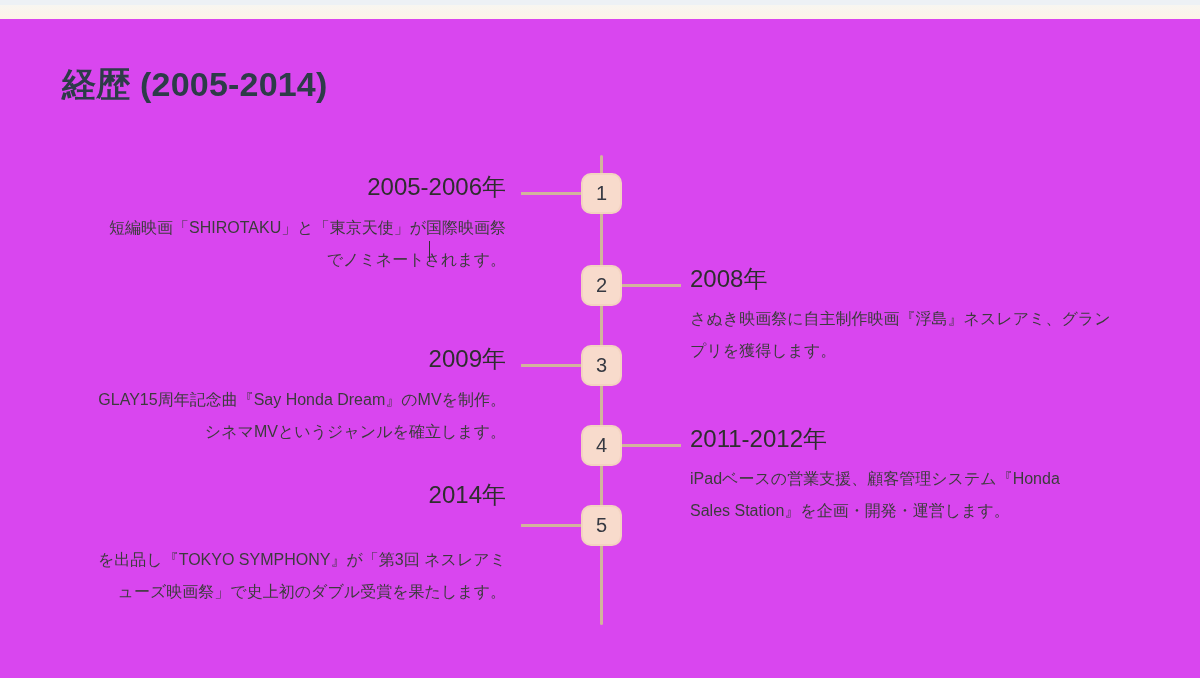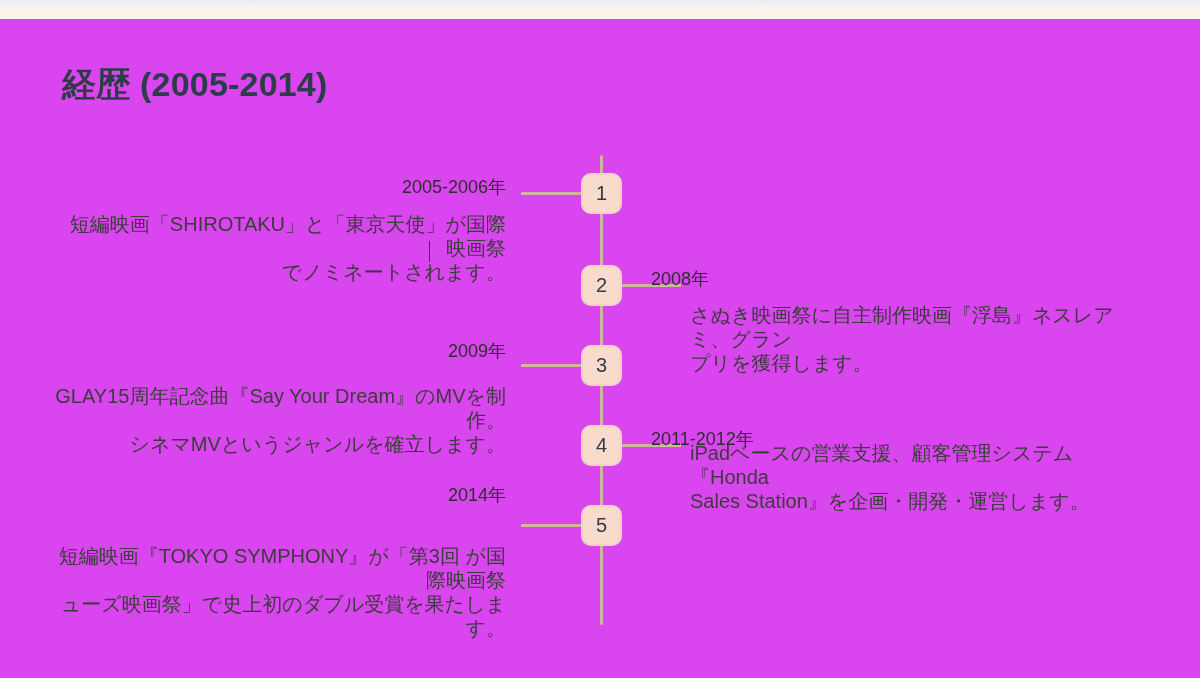--- a/index.html
+++ b/index.html
@@ -44,41 +44,41 @@
     display:flex;align-items:center;justify-content:center;
     font-size:20px;color:#363942;
   }
   .n1{top:172.5px;}
   .n2{top:264.5px;}
   .n3{top:344.5px;}
   .n4{top:424.5px;}
   .n5{top:504.5px;}
   
   .year{
-    position:absolute;font-size:18px;line-height:22px;color:#2e2e2e;
+    position:absolute;font-size:24px;line-height:22px;color:#2e2e2e;
     white-space:nowrap;
   }
   .year.left{right:694px;text-align:right;}
-  .year.right{left:651px;text-align:left;}
+  .year.right{left:690px;text-align:left;}
   .y1{top:176px;}
   .y2{top:268px;}
-  .y3{top:340px;}
+  .y3{top:348px;}
   .y4{top:428px;}
   .y5{top:484px;}
   
   .bodytext{
-    position:absolute;font-size:20px;line-height:24px;color:#3c3c3c;
+    position:absolute;font-size:16px;line-height:32px;color:#3c3c3c;
     white-space:pre-line;
   }
   .bodytext.left{right:694px;width:452px;text-align:right;}
   .bodytext.right{left:690px;width:452px;text-align:left;}
   .b1{top:212px;}
   .b2{top:303px;}
   .b3{top:384px;}
-  .b4{top:441px;}
+  .b4{top:463px;}
   .b5{top:544px;}
   
   .caret{
     position:absolute;left:429px;top:241px;width:1px;height:21px;
     background:#333;
   }
 </style>
 </head>
 <body>
 
@@ -105,34 +105,34 @@
     </div>
     <div class="year right y2">2008年</div>
     <div class="bodytext right b2">さぬき映画祭に自主制作映画『浮島』ネスレアミ、グラン
 プリを獲得します。</div>
 
     <div class="connector left c3"></div>
     <div class="node n3">
       <span>3</span>
     </div>
     <div class="year left y3">2009年</div>
-    <div class="bodytext left b3">GLAY15周年記念曲『Say Your Dream』のMVを制作。
+    <div class="bodytext left b3">GLAY15周年記念曲『Say Honda Dream』のMVを制作。
 シネマMVというジャンルを確立します。</div>
 
     <div class="connector right c4"></div>
     <div class="node n4">
       <span>4</span>
     </div>
     <div class="year right y4">2011-2012年</div>
     <div class="bodytext right b4">iPadベースの営業支援、顧客管理システム『Honda
 Sales Station』を企画・開発・運営します。</div>
 
     <div class="connector left c5"></div>
     <div class="node n5">
       <span>5</span>
     </div>
     <div class="year left y5">2014年</div>
-    <div class="bodytext left b5">短編映画『TOKYO SYMPHONY』が「第3回 が国際映画祭
+    <div class="bodytext left b5">を出品し『TOKYO SYMPHONY』が「第3回 ネスレアミ
 ューズ映画祭」で史上初のダブル受賞を果たします。</div>
   </div>
 
   <div class="caret"></div>
 </div>
 
 </body></html>

